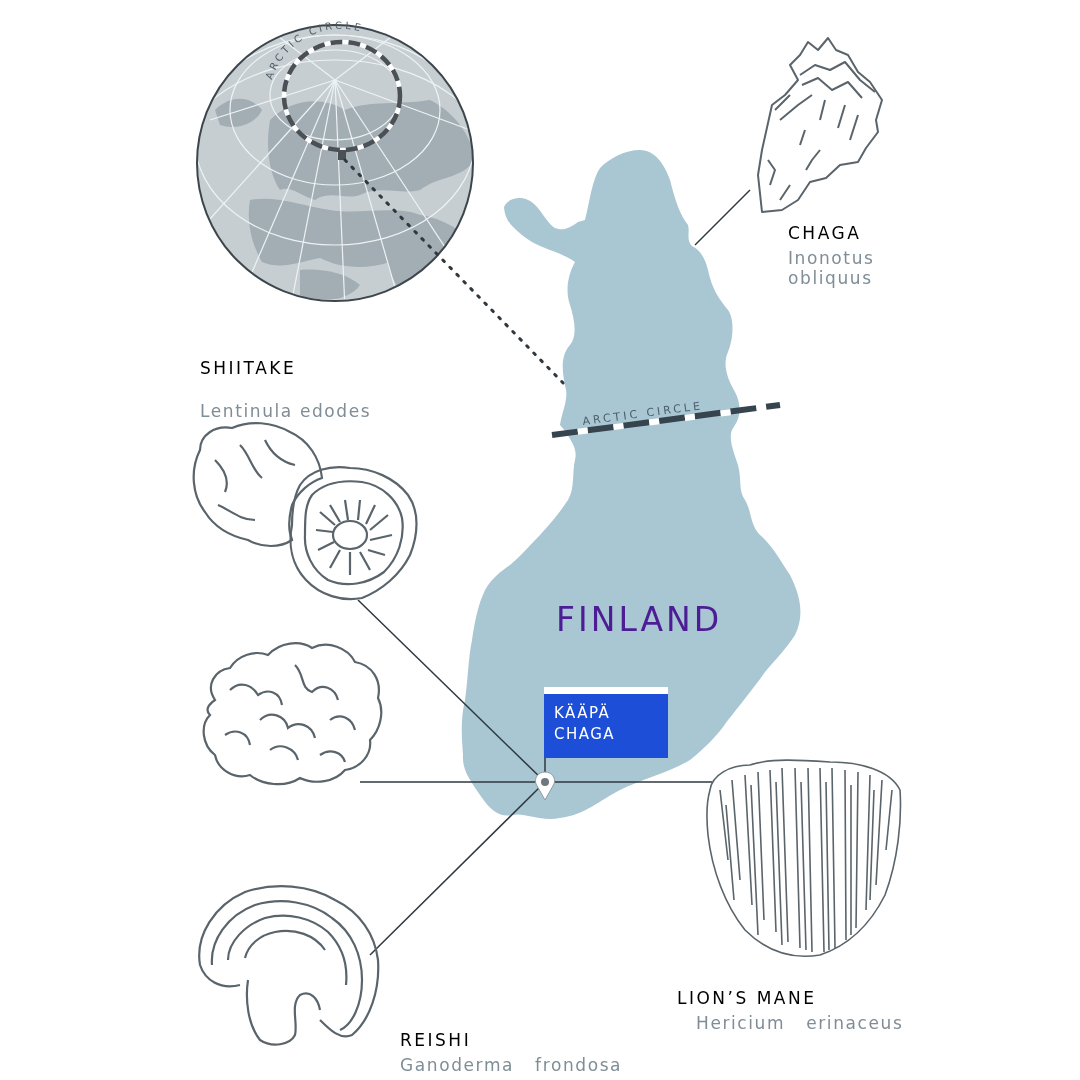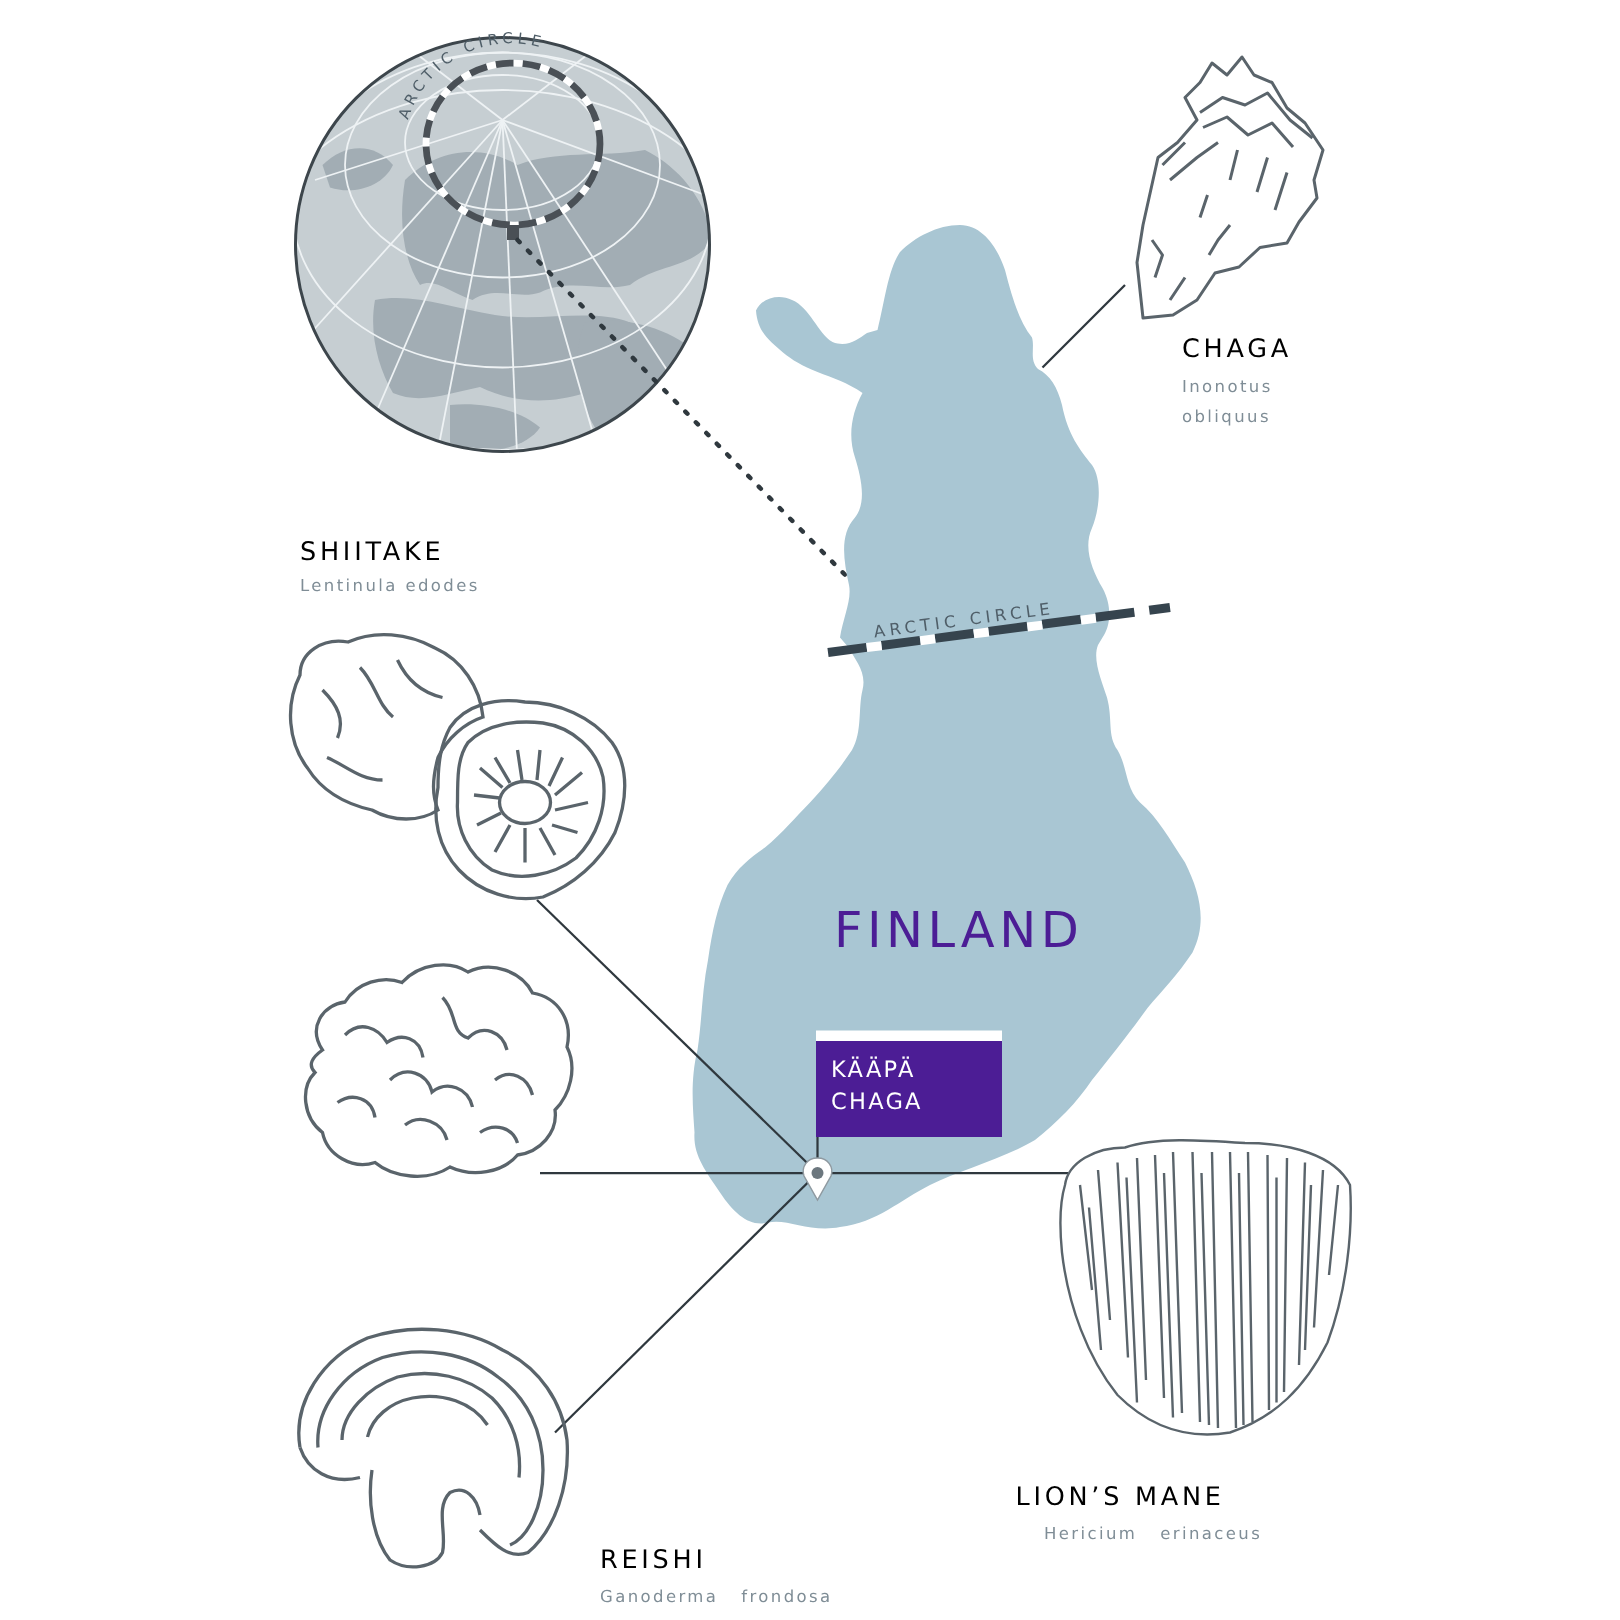--- a/index.html
+++ b/index.html
@@ -2,25 +2,25 @@
 <html><head>
 <meta charset="utf-8">
 <style>
   html, body { margin: 0; padding: 0; background: #ffffff; }
   body { width: 1080px; height: 1080px; position: relative; overflow: hidden;
          font-family: "DejaVu Sans", "Liberation Sans", sans-serif; }
   .stage { position: absolute; left: 0; top: 0; width: 1080px; height: 1080px; }
   svg.art { position: absolute; left: 0; top: 0; }
   .label { position: absolute; color: #4a5359; }
   .label .common { font-size: 17px; letter-spacing: 2.5px; color: #000000; line-height: 22px; white-space: nowrap; }
-  .label .latin { font-size: 11px; letter-spacing: 1.6px; color: #7f8d96; line-height: 22px; white-space: pre; }
+  .label .latin { font-size: 17px; letter-spacing: 1.6px; color: #7f8d96; line-height: 22px; white-space: pre; }
   .country { position: absolute; left: 556px; top: 600px; font-size: 33px; letter-spacing: 3px; color: #4c1d95; }
   .flag { position: absolute; left: 544px; top: 687px; width: 124px; }
   .flag .bar { height: 7px; background: #ffffff; }
-  .flag .box { background: #4c1d95; color: #ffffff; padding: 9px 0 6px 10px; height: 49px; box-sizing: content-box; }
+  .flag .box { background: #1d4ed8; color: #ffffff; padding: 9px 0 6px 10px; height: 49px; box-sizing: content-box; }
   .flag .box div { font-size: 15px; letter-spacing: 1.5px; line-height: 21px; }
   .arc-text { font-size: 10px; letter-spacing: 3px; fill: #4f5e68; }
 </style>
 </head>
 <body>
 
 <div class="stage">
 
 <svg class="art" width="1080" height="1080" viewBox="0 0 1080 1080">
   <defs>
@@ -154,21 +154,21 @@
 </div>
 
 <div class="label" style="left:788px; top:222px;">
   <div class="common">CHAGA</div>
   <div class="latin" style="margin-top:3px;">Inonotus</div>
   <div class="latin" style="margin-top:-2px;">obliquus</div>
 </div>
 
 <div class="label" style="left:200px; top:357px;">
   <div class="common">SHIITAKE</div>
-  <div class="latin" style="margin-top:1px;">Lentinula edodes</div>
+  <div class="latin" style="margin-top:21px;">Lentinula edodes</div>
 </div>
 
 
 <div class="label" style="left:400px; top:985px;margin-top:44px;">
   <div class="common">REISHI</div>
   <div class="latin" style="margin-top:3px;">Ganoderma   frondosa</div>
 </div>
 
 <div class="label" style="left:677px; top:987px;">
   <div class="common">LION’S MANE</div>

